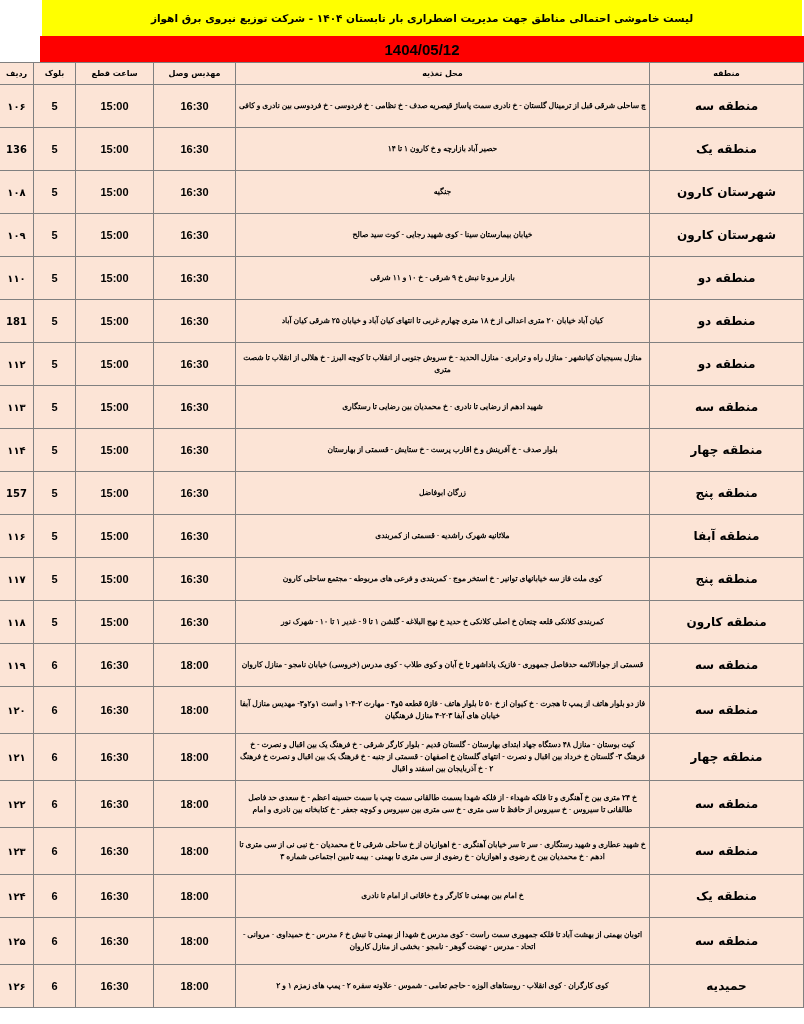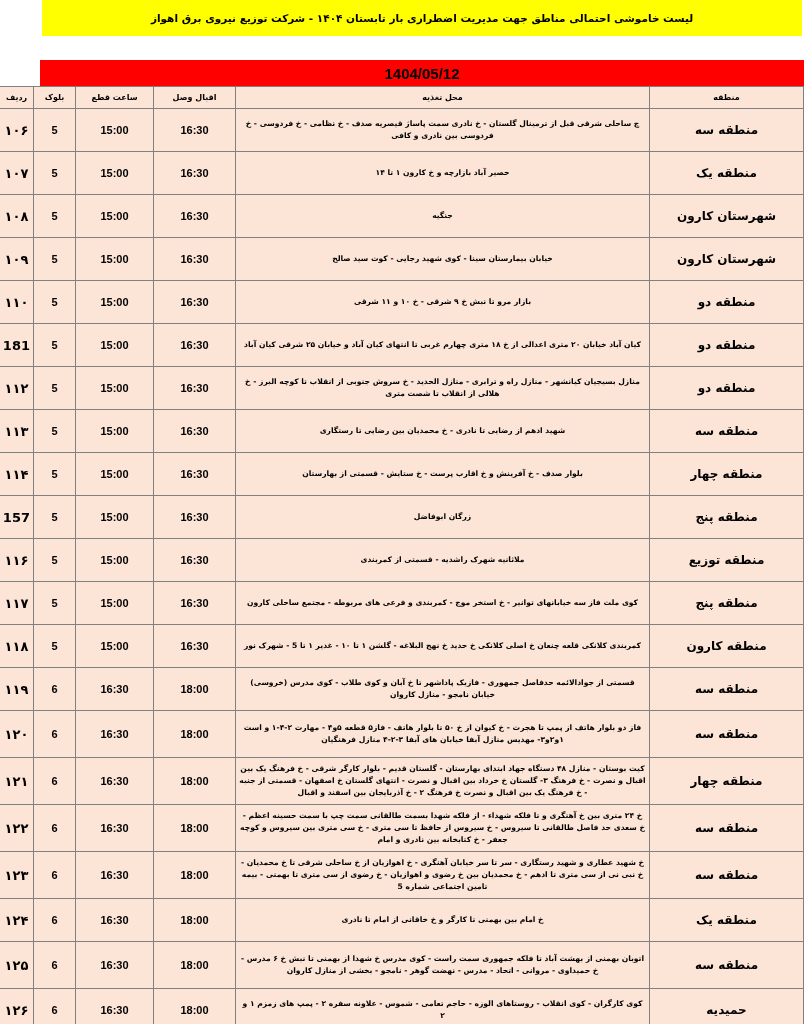--- a/index.html
+++ b/index.html
@@ -38,21 +38,20 @@
   }
 
   
   .date-banner {
     background: #fe0000;
     height: 26px;
     display: flex;
     align-items: center;
     justify-content: center;
     box-sizing: border-box;
-    margin-top: 24px;
   }
   .date-banner .date-text {
     font-size: 15px;
     font-weight: bold;
     color: #000000;
     direction: ltr;
     font-family: "Liberation Sans", sans-serif;
   }
 
   
@@ -81,41 +80,42 @@
 
   
   col.c-radif    { width: 34px; }
   col.c-block    { width: 42px; }
   col.c-cut      { width: 78px; }
   col.c-connect  { width: 82px; }
   col.c-location { width: 414px; }
   col.c-region   { width: 154px; }
 
   td.cell-radif {
-    font-size: 13px;
+    font-size: 10px;
     font-weight: bold;
   }
   td.cell-block {
     font-size: 11px;
     font-weight: bold;
     font-family: "Liberation Sans", sans-serif;
   }
   td.cell-time {
     font-size: 11px;
     font-weight: bold;
     font-family: "Liberation Sans", sans-serif;
     direction: ltr;
   }
   td.cell-location {
     font-size: 7.6px;
     font-weight: bold;
     line-height: 1.55;
     text-align: center;
     padding: 3px 8px;
     direction: rtl;
+    font-family: Liberation Serif, serif;
   }
   td.cell-region {
     font-size: 12px;
     font-weight: bold;
     direction: rtl;
   }
 
   tbody tr { height: 43px; }
   tbody tr.tall { height: 47px; }
 </style>
@@ -138,42 +138,42 @@
       <col class="c-location">
       <col class="c-connect">
       <col class="c-cut">
       <col class="c-block">
       <col class="c-radif">
     </colgroup>
     <thead>
       <tr>
         <th>منطقه</th>
         <th>محل تغذیه</th>
-        <th>اقبال وصل</th>
+        <th>مهدیس وصل</th>
         <th>ساعت قطع</th>
         <th>بلوک</th>
         <th>ردیف</th>
       </tr>
     </thead>
     <tbody id="table-body">
         <tr>
           <td class="cell-region">منطقه سه</td>
           <td class="cell-location">چ ساحلی شرقی قبل از ترمینال گلستان - خ نادری سمت پاساژ قیصریه صدف - خ نظامی - خ فردوسی - خ فردوسی بین نادری و کافی</td>
           <td class="cell-time">16:30</td>
           <td class="cell-time">15:00</td>
           <td class="cell-block">5</td>
           <td class="cell-radif">۱۰۶</td>
         </tr>
         <tr>
           <td class="cell-region">منطقه یک</td>
           <td class="cell-location">حصیر آباد بازارچه و خ کارون ۱ تا ۱۴</td>
           <td class="cell-time">16:30</td>
           <td class="cell-time">15:00</td>
           <td class="cell-block">5</td>
-          <td class="cell-radif">۱۰۷</td>
+          <td class="cell-radif">136</td>
         </tr>
         <tr>
           <td class="cell-region">شهرستان کارون</td>
           <td class="cell-location">جنگیه</td>
           <td class="cell-time">16:30</td>
           <td class="cell-time">15:00</td>
           <td class="cell-block">5</td>
           <td class="cell-radif">۱۰۸</td>
         </tr>
         <tr>
@@ -226,38 +226,38 @@
         </tr>
         <tr>
           <td class="cell-region">منطقه پنج</td>
           <td class="cell-location">زرگان ابوفاضل</td>
           <td class="cell-time">16:30</td>
           <td class="cell-time">15:00</td>
           <td class="cell-block">5</td>
           <td class="cell-radif">157</td>
         </tr>
         <tr>
-          <td class="cell-region">منطقه توزیع</td>
+          <td class="cell-region">منطقه آبفا</td>
           <td class="cell-location">ملاثانیه شهرک راشدیه - قسمتی از کمربندی</td>
           <td class="cell-time">16:30</td>
           <td class="cell-time">15:00</td>
           <td class="cell-block">5</td>
           <td class="cell-radif">۱۱۶</td>
         </tr>
         <tr>
           <td class="cell-region">منطقه پنج</td>
           <td class="cell-location">کوی ملت فاز سه خیابانهای توانیر - خ استخر موج - کمربندی و فرعی های مربوطه - مجتمع ساحلی کارون</td>
           <td class="cell-time">16:30</td>
           <td class="cell-time">15:00</td>
           <td class="cell-block">5</td>
           <td class="cell-radif">۱۱۷</td>
         </tr>
         <tr>
           <td class="cell-region">منطقه کارون</td>
-          <td class="cell-location">کمربندی کلانکی قلعه چنعان خ اصلی کلانکی خ حدید خ نهج البلاغه - گلشن ۱ تا ۱۰ - غدیر ۱ تا 5 - شهرک نور</td>
+          <td class="cell-location">کمربندی کلانکی قلعه چنعان خ اصلی کلانکی خ حدید خ نهج البلاغه - گلشن ۱ تا 9 - غدیر ۱ تا ۱۰ - شهرک نور</td>
           <td class="cell-time">16:30</td>
           <td class="cell-time">15:00</td>
           <td class="cell-block">5</td>
           <td class="cell-radif">۱۱۸</td>
         </tr>
         <tr>
           <td class="cell-region">منطقه سه</td>
           <td class="cell-location">قسمتی از جوادالائمه حدفاصل جمهوری - فازیک پاداشهر تا خ آبان و کوی طلاب - کوی مدرس (خروسی) خیابان نامجو - منازل کاروان</td>
           <td class="cell-time">18:00</td>
           <td class="cell-time">16:30</td>
@@ -283,21 +283,21 @@
         <tr class="tall">
           <td class="cell-region">منطقه سه</td>
           <td class="cell-location">خ ۲۴ متری بین خ آهنگری و تا فلکه شهداء - از فلکه شهدا بسمت طالقانی سمت چپ با سمت حسینه اعظم - خ سعدی حد فاصل طالقانی تا سیروس - خ سیروس از حافظ تا سی متری - خ سی متری بین سیروس و کوچه جعفر - خ کتابخانه بین نادری و امام</td>
           <td class="cell-time">18:00</td>
           <td class="cell-time">16:30</td>
           <td class="cell-block">6</td>
           <td class="cell-radif">۱۲۲</td>
         </tr>
         <tr class="tall">
           <td class="cell-region">منطقه سه</td>
-          <td class="cell-location">خ شهید عطاری و شهید رستگاری - سر تا سر خیابان آهنگری - خ اهوازیان از خ ساحلی شرقی تا خ محمدیان - خ نبی نی از سی متری تا ادهم - خ محمدیان بین خ رضوی و اهوازیان - خ رضوی از سی متری تا بهمنی - بیمه تامین اجتماعی شماره 5</td>
+          <td class="cell-location">خ شهید عطاری و شهید رستگاری - سر تا سر خیابان آهنگری - خ اهوازیان از خ ساحلی شرقی تا خ محمدیان - خ نبی نی از سی متری تا ادهم - خ محمدیان بین خ رضوی و اهوازیان - خ رضوی از سی متری تا بهمنی - بیمه تامین اجتماعی شماره ۳</td>
           <td class="cell-time">18:00</td>
           <td class="cell-time">16:30</td>
           <td class="cell-block">6</td>
           <td class="cell-radif">۱۲۳</td>
         </tr>
         <tr>
           <td class="cell-region">منطقه یک</td>
           <td class="cell-location">خ امام بین بهمنی تا کارگر و خ خاقانی از امام تا نادری</td>
           <td class="cell-time">18:00</td>
           <td class="cell-time">16:30</td>

